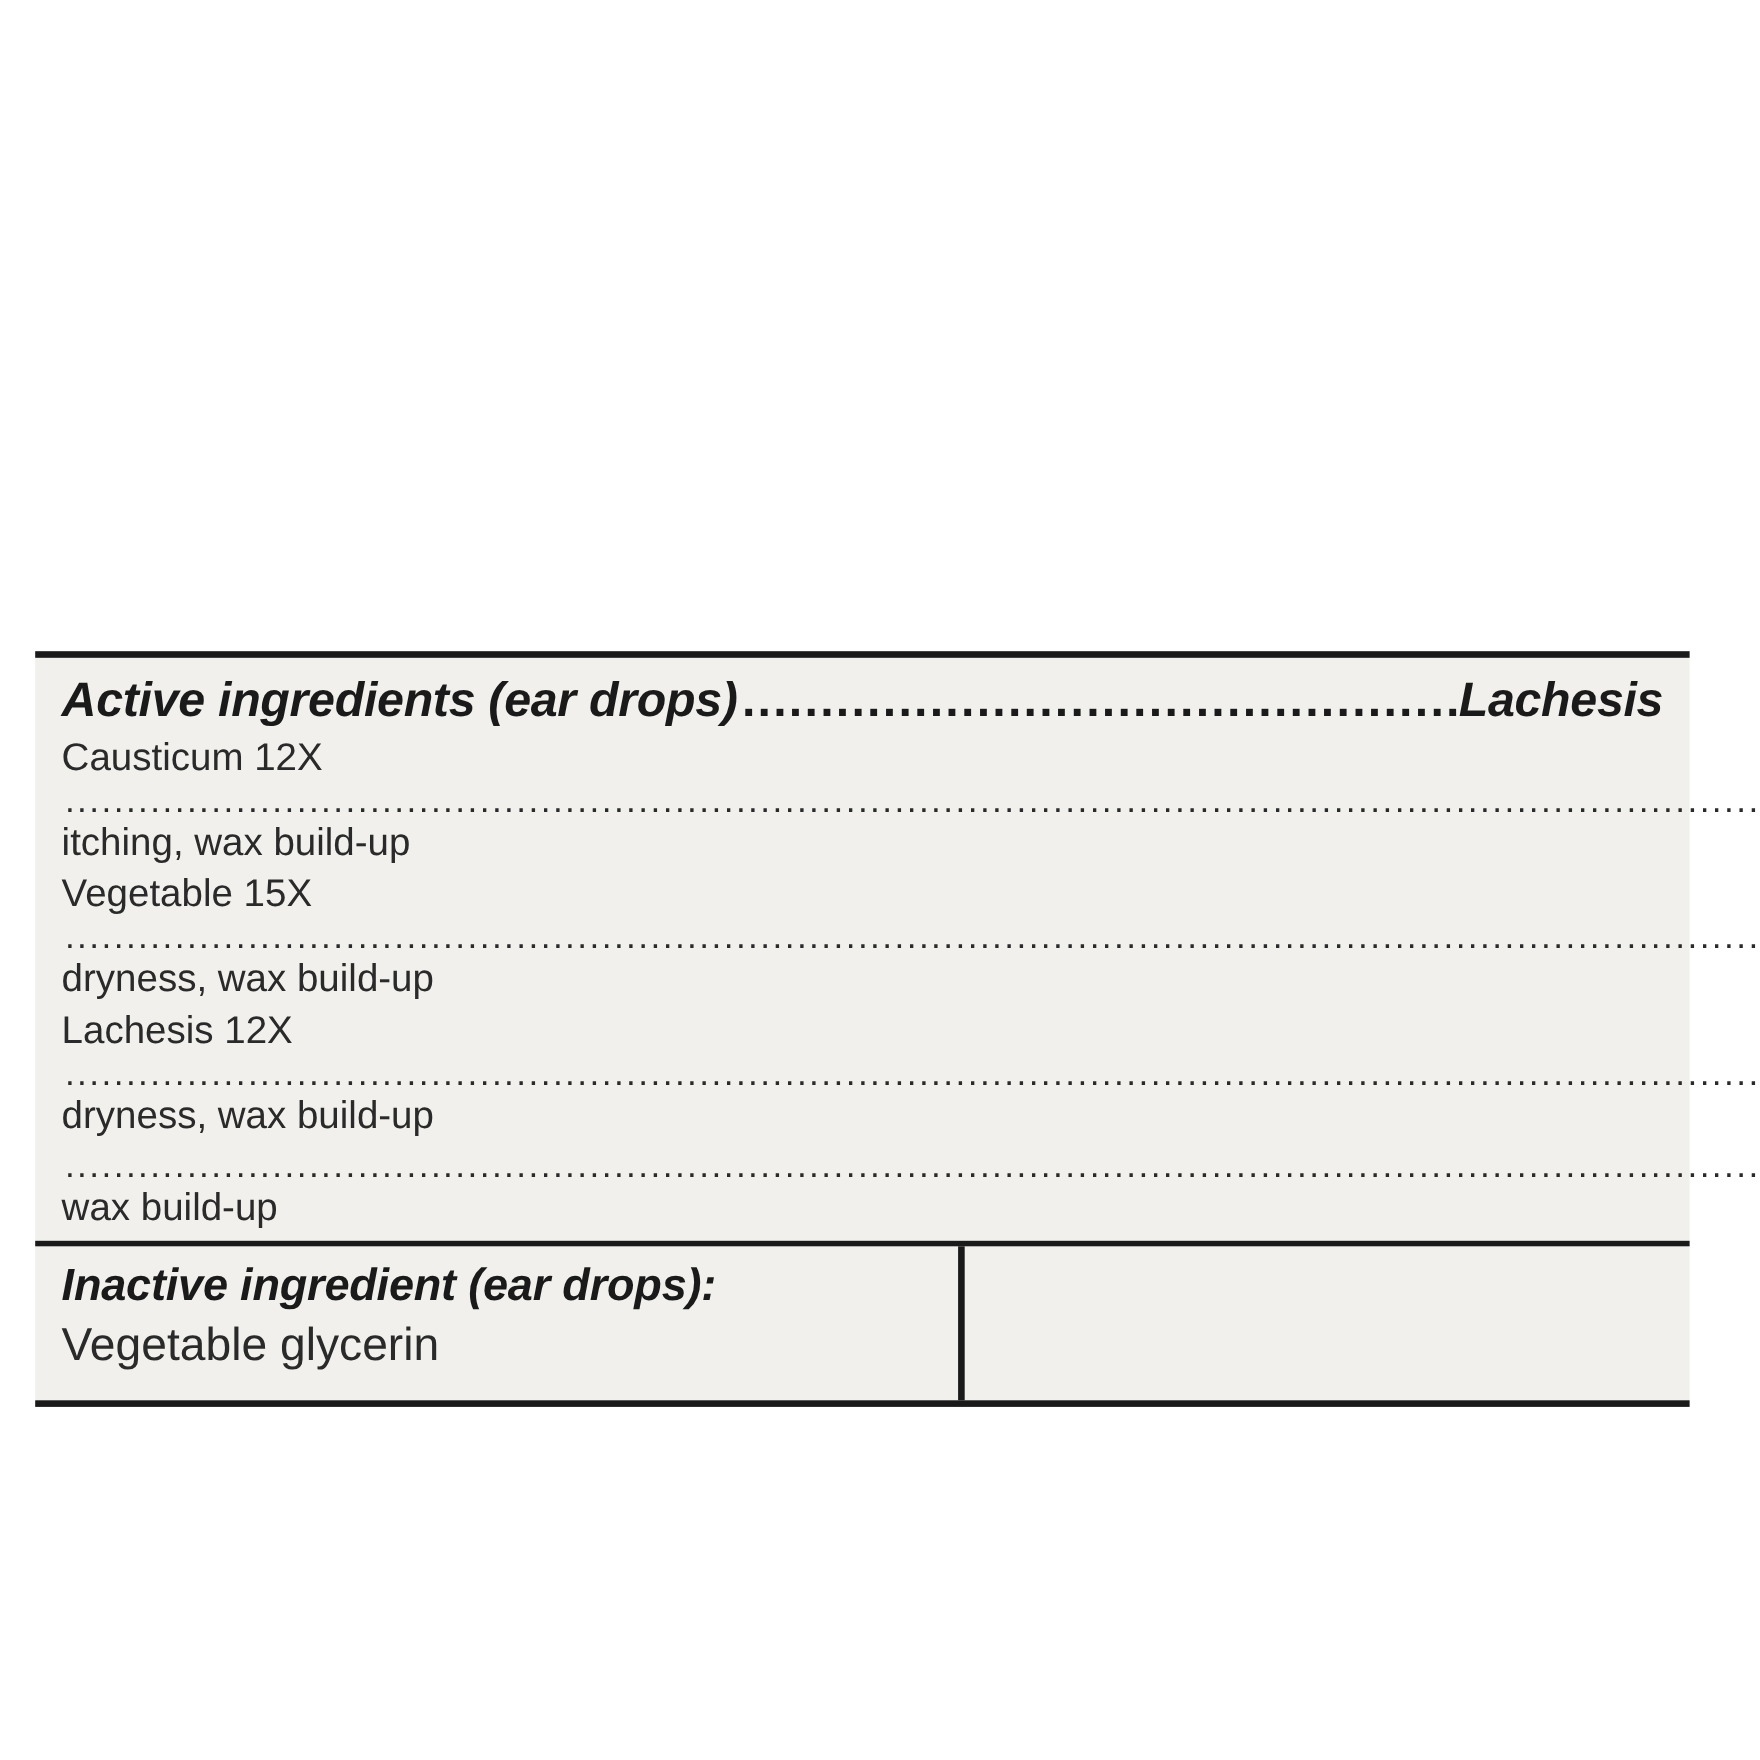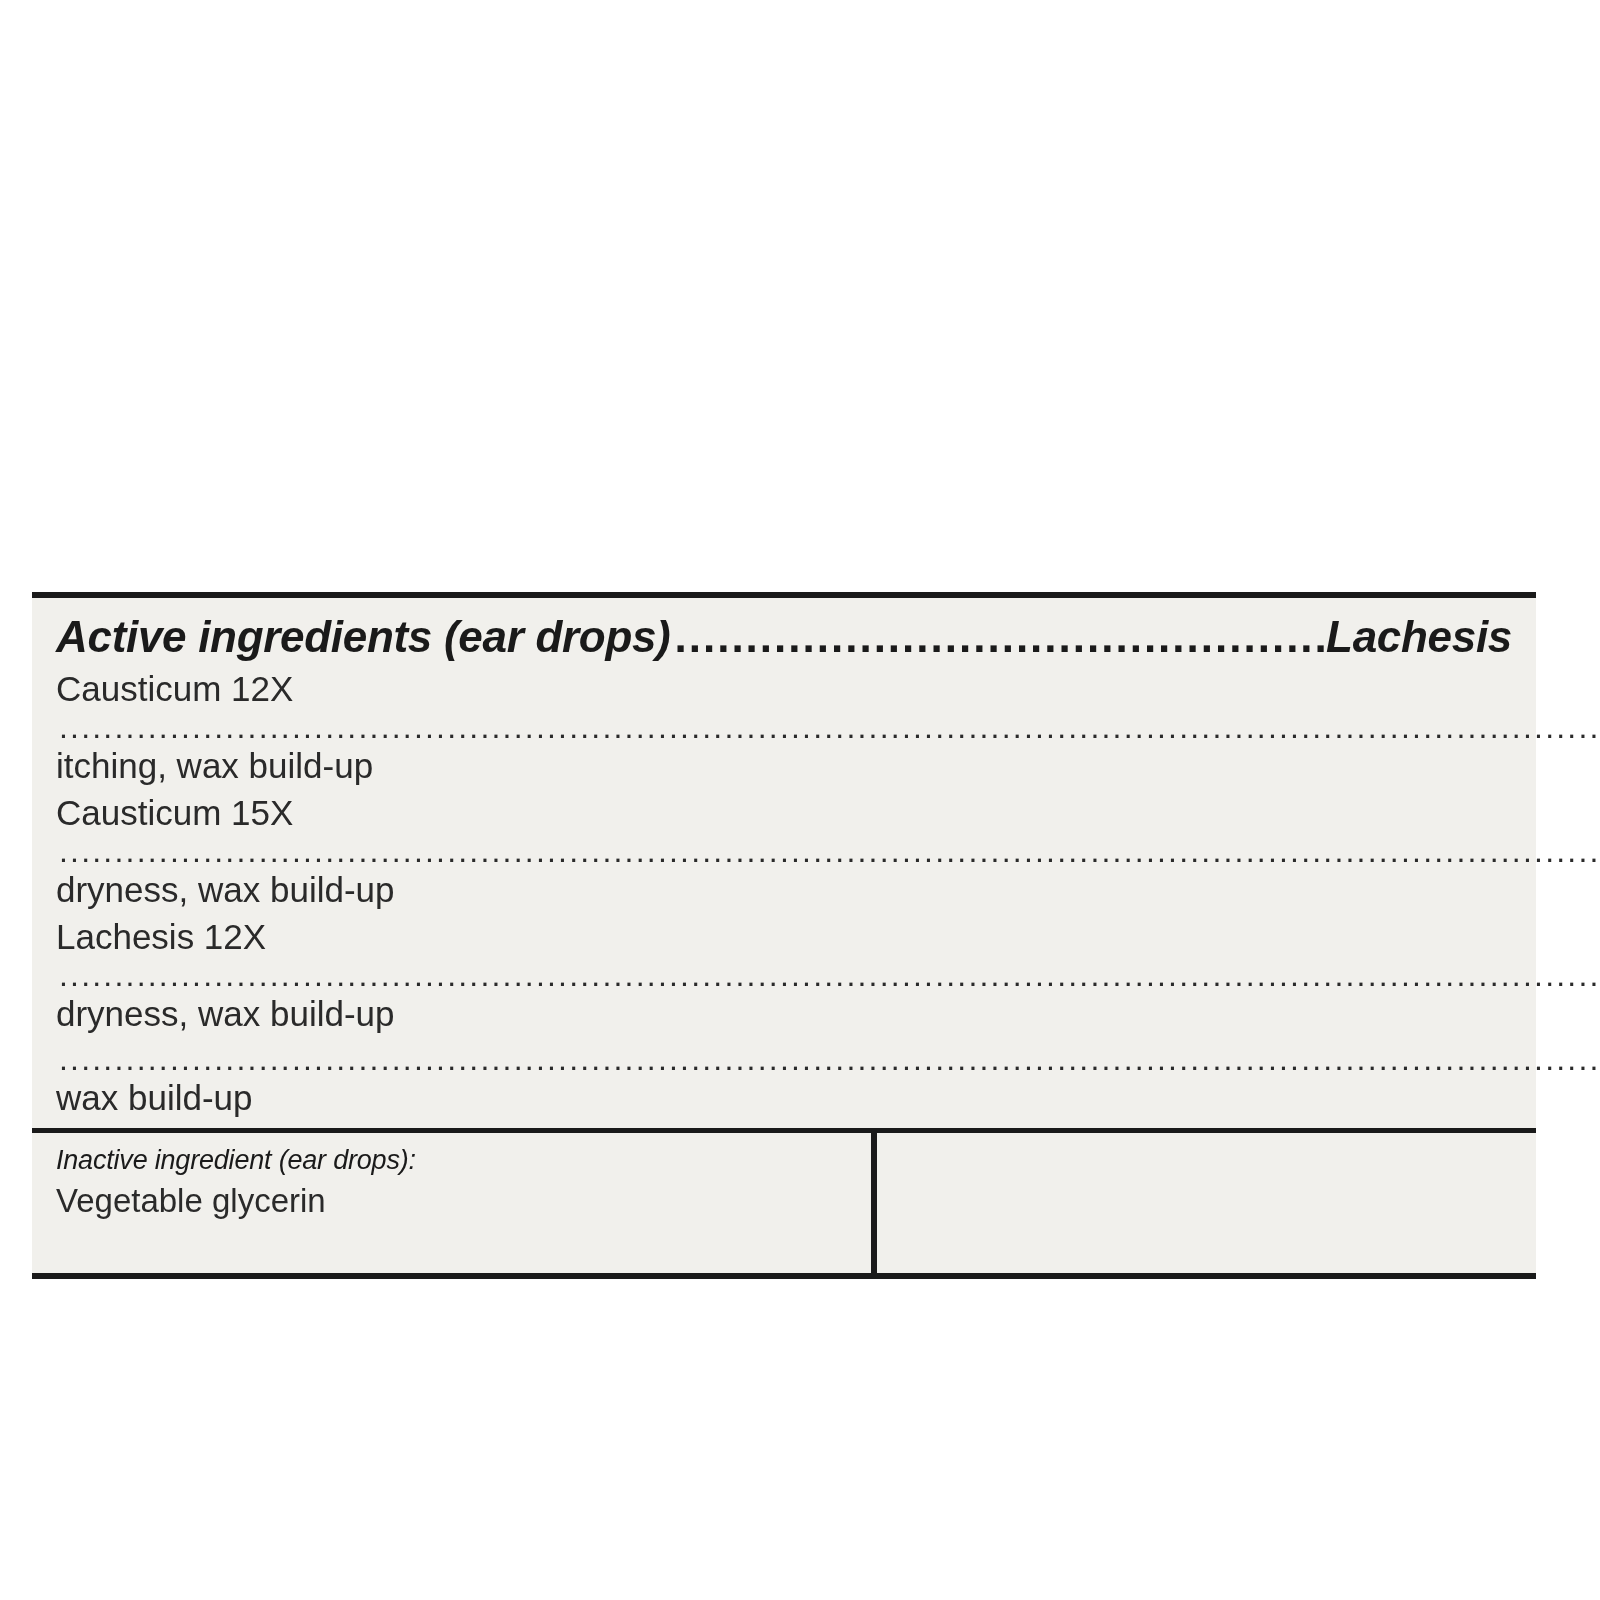--- a/index.html
+++ b/index.html
@@ -87,29 +87,29 @@
   .inactive-left {
     width: 845px;
     box-sizing: border-box;
     padding: 12px 24px 20px 24px;
     border-right: 6px solid #1a1a1a;
   }
   .inactive-right {
     flex: 1 1 auto;
   }
   .inactive-title {
-    font-weight: normal;
+    font-weight: bold;
     font-style: italic;
-    font-size: 27px;
+    font-size: 41px;
     color: #1a1a1a;
     letter-spacing: -0.2px;
     white-space: nowrap;
   }
   .inactive-text {
-    font-size: 33px;
+    font-size: 42px;
     color: #2a2a2a;
     margin-top: 6px;
     white-space: nowrap;
   }
 </style>
 </head>
 <body>
 
 <div class="panel">
 
@@ -121,21 +121,21 @@
       <span class="h-right">Lachesis</span>
     </div>
 
     <div class="ing-row">
       <span class="i-left">Causticum 12X</span>
       <span class="i-dots">............................................................................................................................................</span>
       <span class="i-right">itching, wax build-up</span>
     </div>
 
     <div class="ing-row">
-      <span class="i-left">Causticum 15X</span>
+      <span class="i-left">Vegetable 15X</span>
       <span class="i-dots">............................................................................................................................................</span>
       <span class="i-right">dryness, wax build-up</span>
     </div>
 
     <div class="ing-row">
       <span class="i-left">Lachesis 12X</span>
       <span class="i-dots">............................................................................................................................................</span>
       <span class="i-right">dryness, wax build-up</span>
     </div>
 

